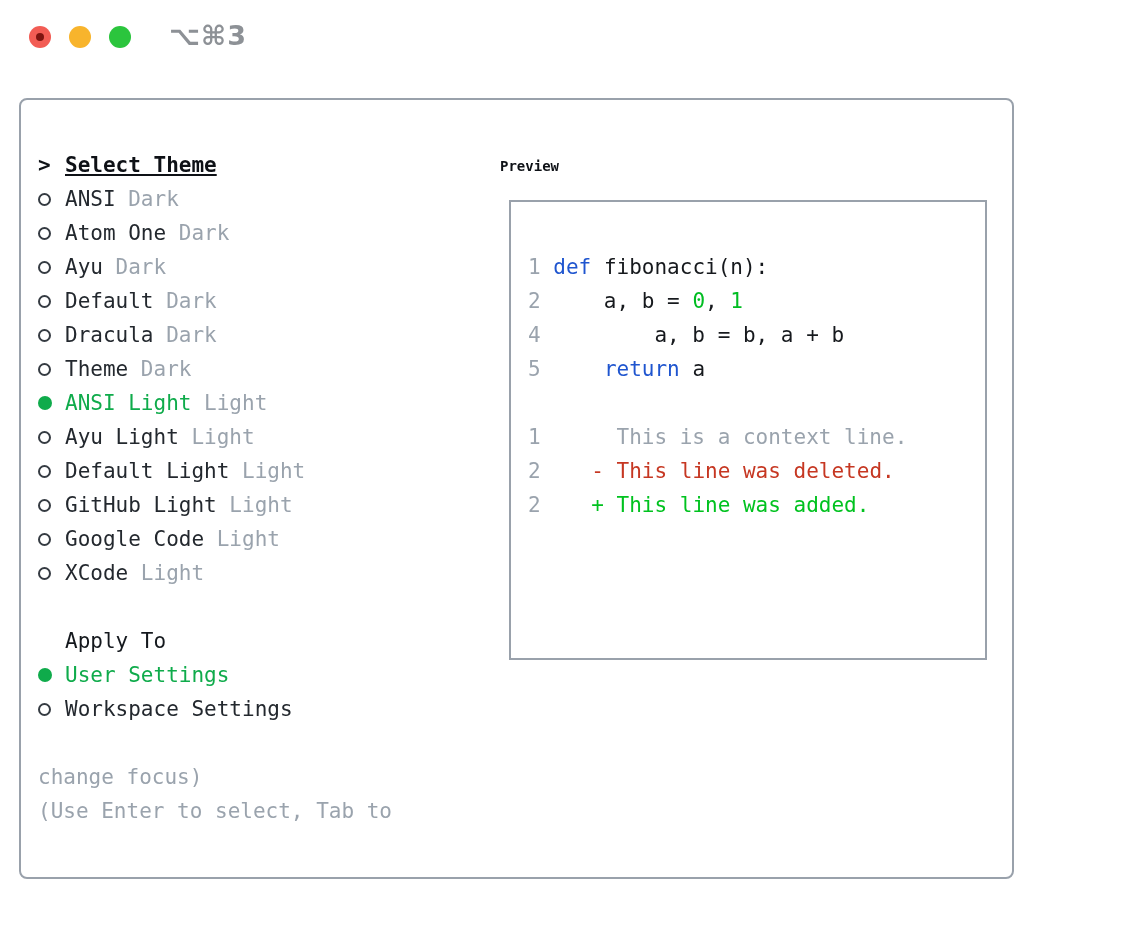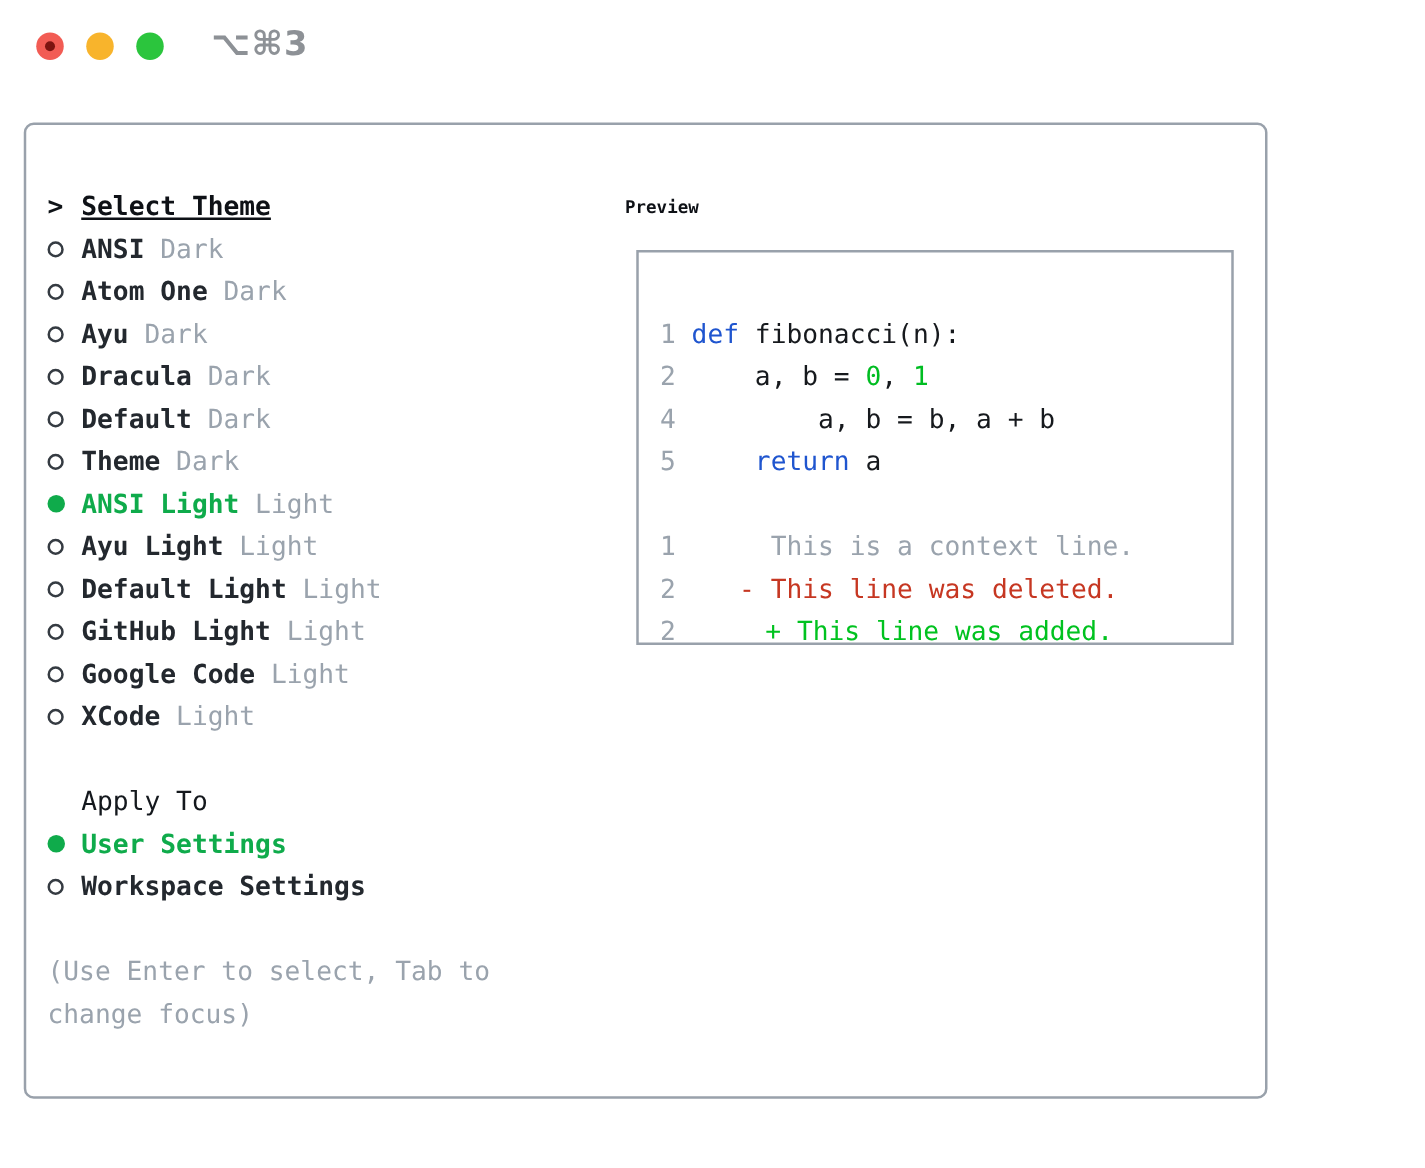--- a/index.html
+++ b/index.html
@@ -29,40 +29,40 @@
   .left-col{position:absolute;left:38px;top:148px;font-size:21px;}
   .row{display:flex;align-items:center;height:34px;}
   .spacer{height:34px;}
   .marker{width:27px;flex:none;display:flex;align-items:center;}
   .prompt{font-weight:bold;color:#0f1317;font-size:21px;}
   .radio{width:13px;height:13px;border-radius:50%;box-sizing:border-box;border:2px solid #353b42;}
   .radio.sel{border:none;width:14px;height:14px;background:var(--accent-green,#0fab4b);}
   .lbl{white-space:pre;}
   .hdr{font-weight:bold;color:#0e1116;text-decoration:underline;}
   .sect{color:#14181d;}
-  .nm{color:#23282e;font-weight:bold;}
+  .nm{color:#23282e;}
   .nm.sel{color:var(--accent-green,#0fab4b);}
   .vr{color:var(--dim,#9aa3ad);}
   .hint{color:var(--dim,#9aa3ad);}
   
   .preview-title{position:absolute;left:500px;top:149px;height:34px;display:flex;align-items:center;font-size:14px;font-weight:bold;color:#0e1116;}
   .preview-box{
-    position:absolute;left:509px;top:200px;width:478px;height:316px;
+    position:absolute;left:509px;top:200px;width:478px;height:460px;
     box-sizing:border-box;border:2px solid var(--frame,#99a1ab);background:#fff;
   }
   .code{padding:48px 0 0 17px;font-size:21px;}
   .code-line{white-space:pre;height:34px;line-height:34px;}
   .tok-ln{color:var(--dim,#9aa3ad);}
   .tok-plain{color:#16191d;}
   .tok-kw{color:var(--kw-blue,#1f55cf);}
   .tok-num{color:var(--lit-green,#00bd22);}
   .tok-builtin{color:var(--builtin-cyan,#17bdc7);}
   .tok-ctx{color:var(--dim,#9aa3ad);}
   .tok-del{color:var(--del-red,#c63722);}
-  .tok-add{color:var(--add-green,#00c21f);margin-left:21px;}
+  .tok-add{color:var(--add-green,#00c21f);}
 </style>
 </head>
 <body>
 
 <div class="traffic">
   <span class="light red"></span>
   <span class="light yellow"></span>
   <span class="light green"></span>
 </div>
 <div class="title-shortcut">⌥⌘3</div>
@@ -92,27 +92,27 @@
       <div class="row">
         <span class="marker">
           <span class="radio"></span>
         </span>
         <span class="lbl"><span class="nm">Ayu</span><span class="vr"> Dark</span></span>
       </div>
       <div class="row">
         <span class="marker">
           <span class="radio"></span>
         </span>
-        <span class="lbl"><span class="nm">Dracula</span><span class="vr"> Dark</span></span>
+        <span class="lbl"><span class="nm">Default</span><span class="vr"> Dark</span></span>
       </div>
       <div class="row">
         <span class="marker">
           <span class="radio"></span>
         </span>
-        <span class="lbl"><span class="nm">Default</span><span class="vr"> Dark</span></span>
+        <span class="lbl"><span class="nm">Dracula</span><span class="vr"> Dark</span></span>
       </div>
       <div class="row">
         <span class="marker">
           <span class="radio"></span>
         </span>
         <span class="lbl"><span class="nm">Theme</span><span class="vr"> Dark</span></span>
       </div>
       <div class="row">
         <span class="marker">
           <span class="radio sel"></span>
@@ -163,22 +163,22 @@
         <span class="lbl"><span class="nm sel">User Settings</span></span>
       </div>
       <div class="row">
         <span class="marker">
           <span class="radio"></span>
         </span>
         <span class="lbl"><span class="nm">Workspace Settings</span></span>
       </div>
     </div>
   <div class="spacer"></div>
+  <div class="row hint">change focus)</div>
   <div class="row hint">(Use Enter to select, Tab to</div>
-  <div class="row hint">change focus)</div>
 </div>
 
 <div class="preview-title">Preview</div>
 <div class="preview-box">
   <div class="code" id="preview-code">
       <div class="code-line"><span class="tok-ln">1 </span><span class="tok-kw">def</span><span class="tok-plain"> fibonacci(n):</span></div>
       <div class="code-line"><span class="tok-ln">2 </span><span class="tok-plain">    a, b = </span><span class="tok-num">0</span><span class="tok-plain">, </span><span class="tok-num">1</span></div>
       <div class="code-line"><span class="tok-ln">4 </span><span class="tok-plain">        a, b = b, a + b</span></div>
       <div class="code-line"><span class="tok-ln">5 </span><span class="tok-plain">    </span><span class="tok-kw">return</span><span class="tok-plain"> a</span></div>
       <div class="code-line"></div>

